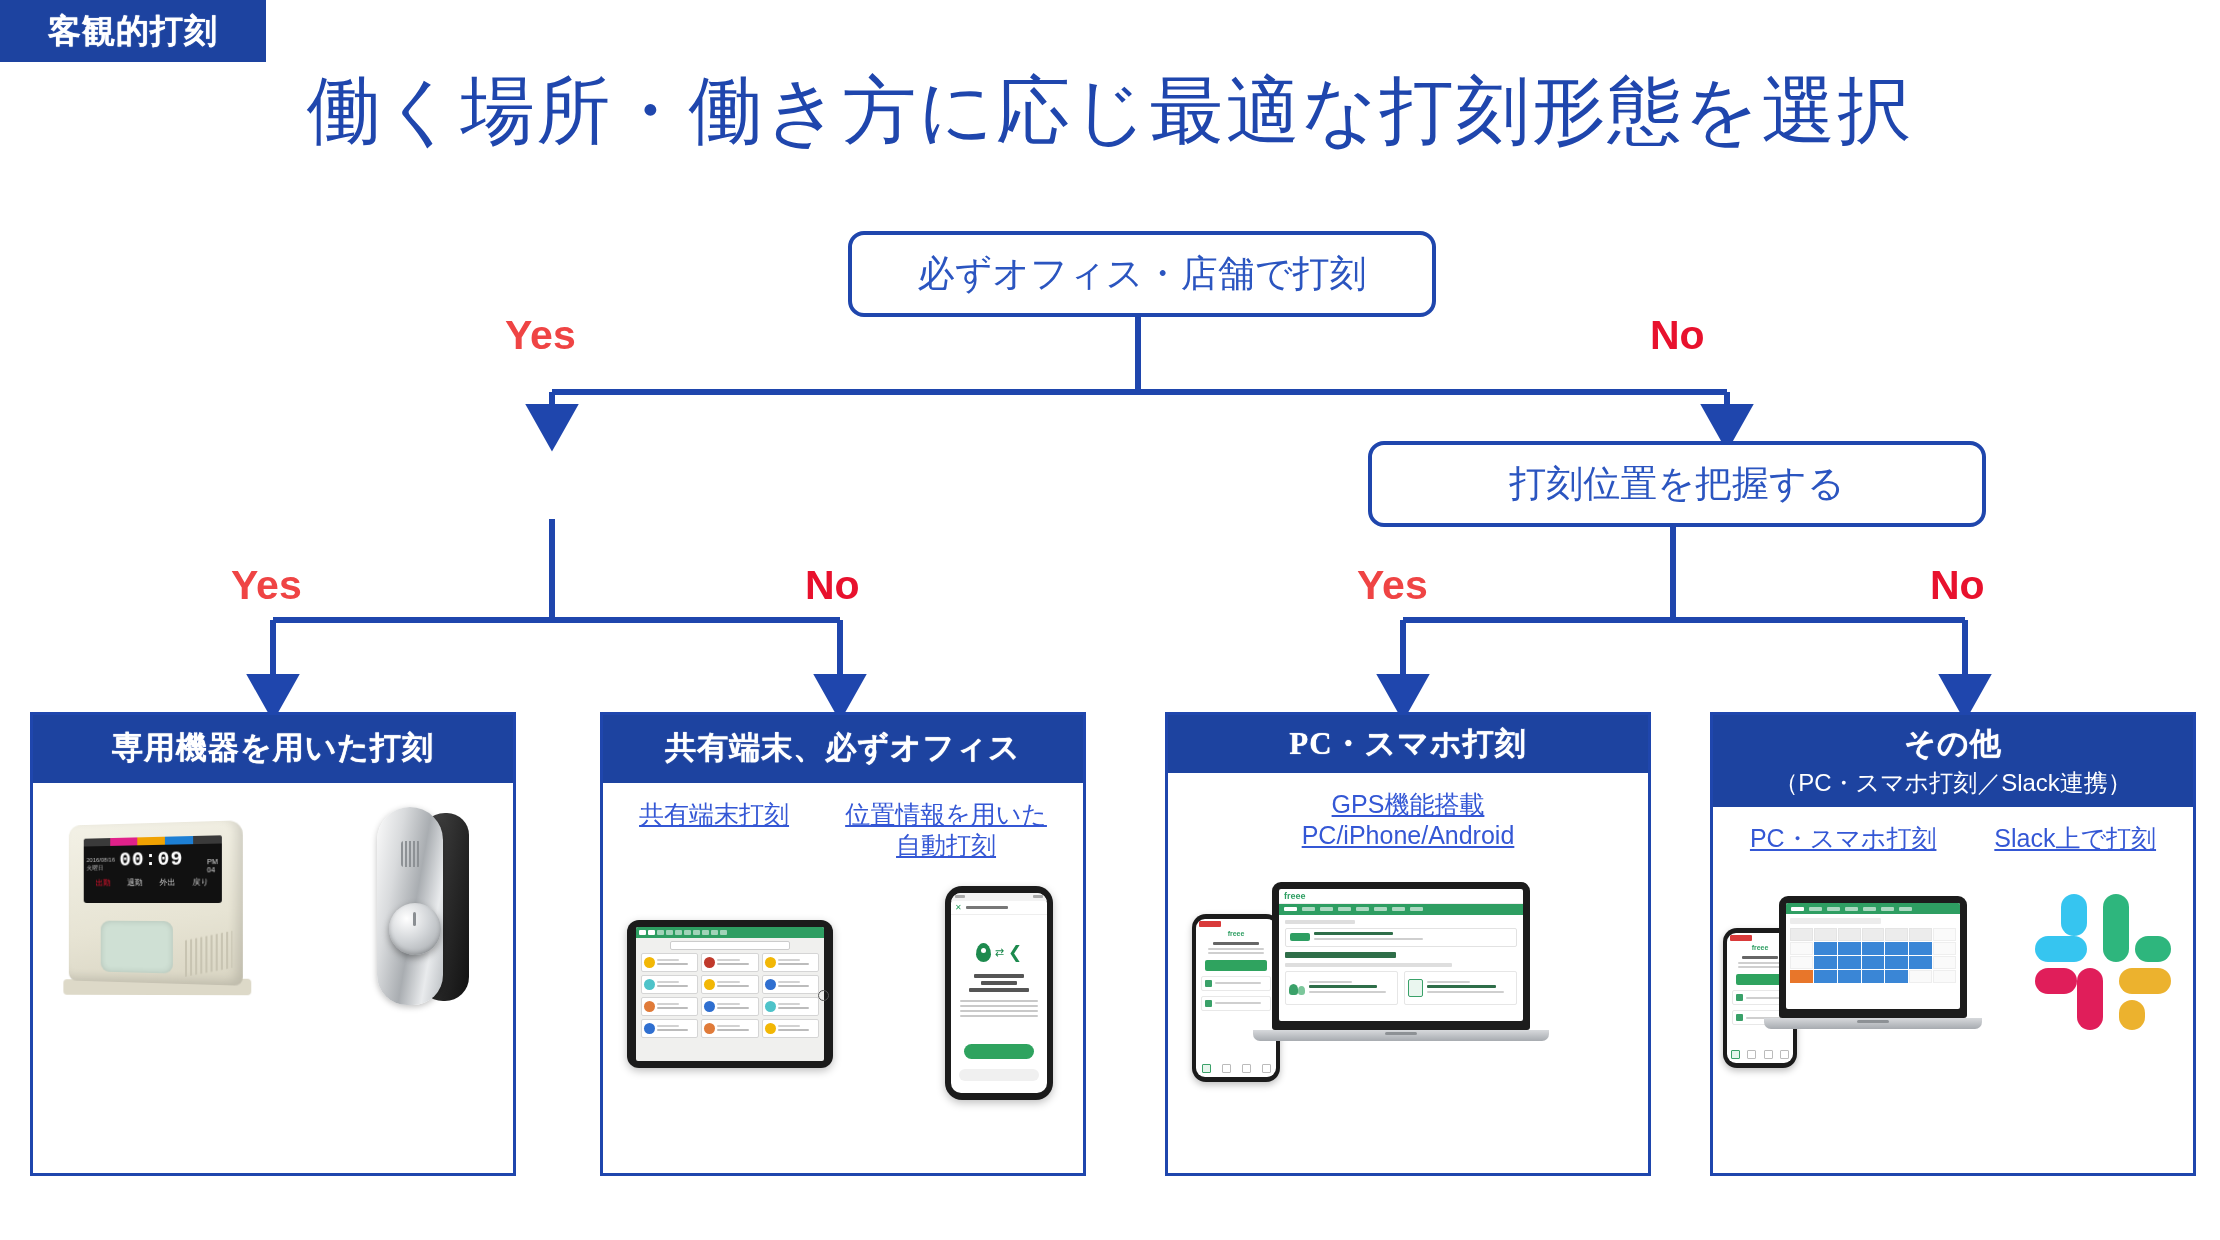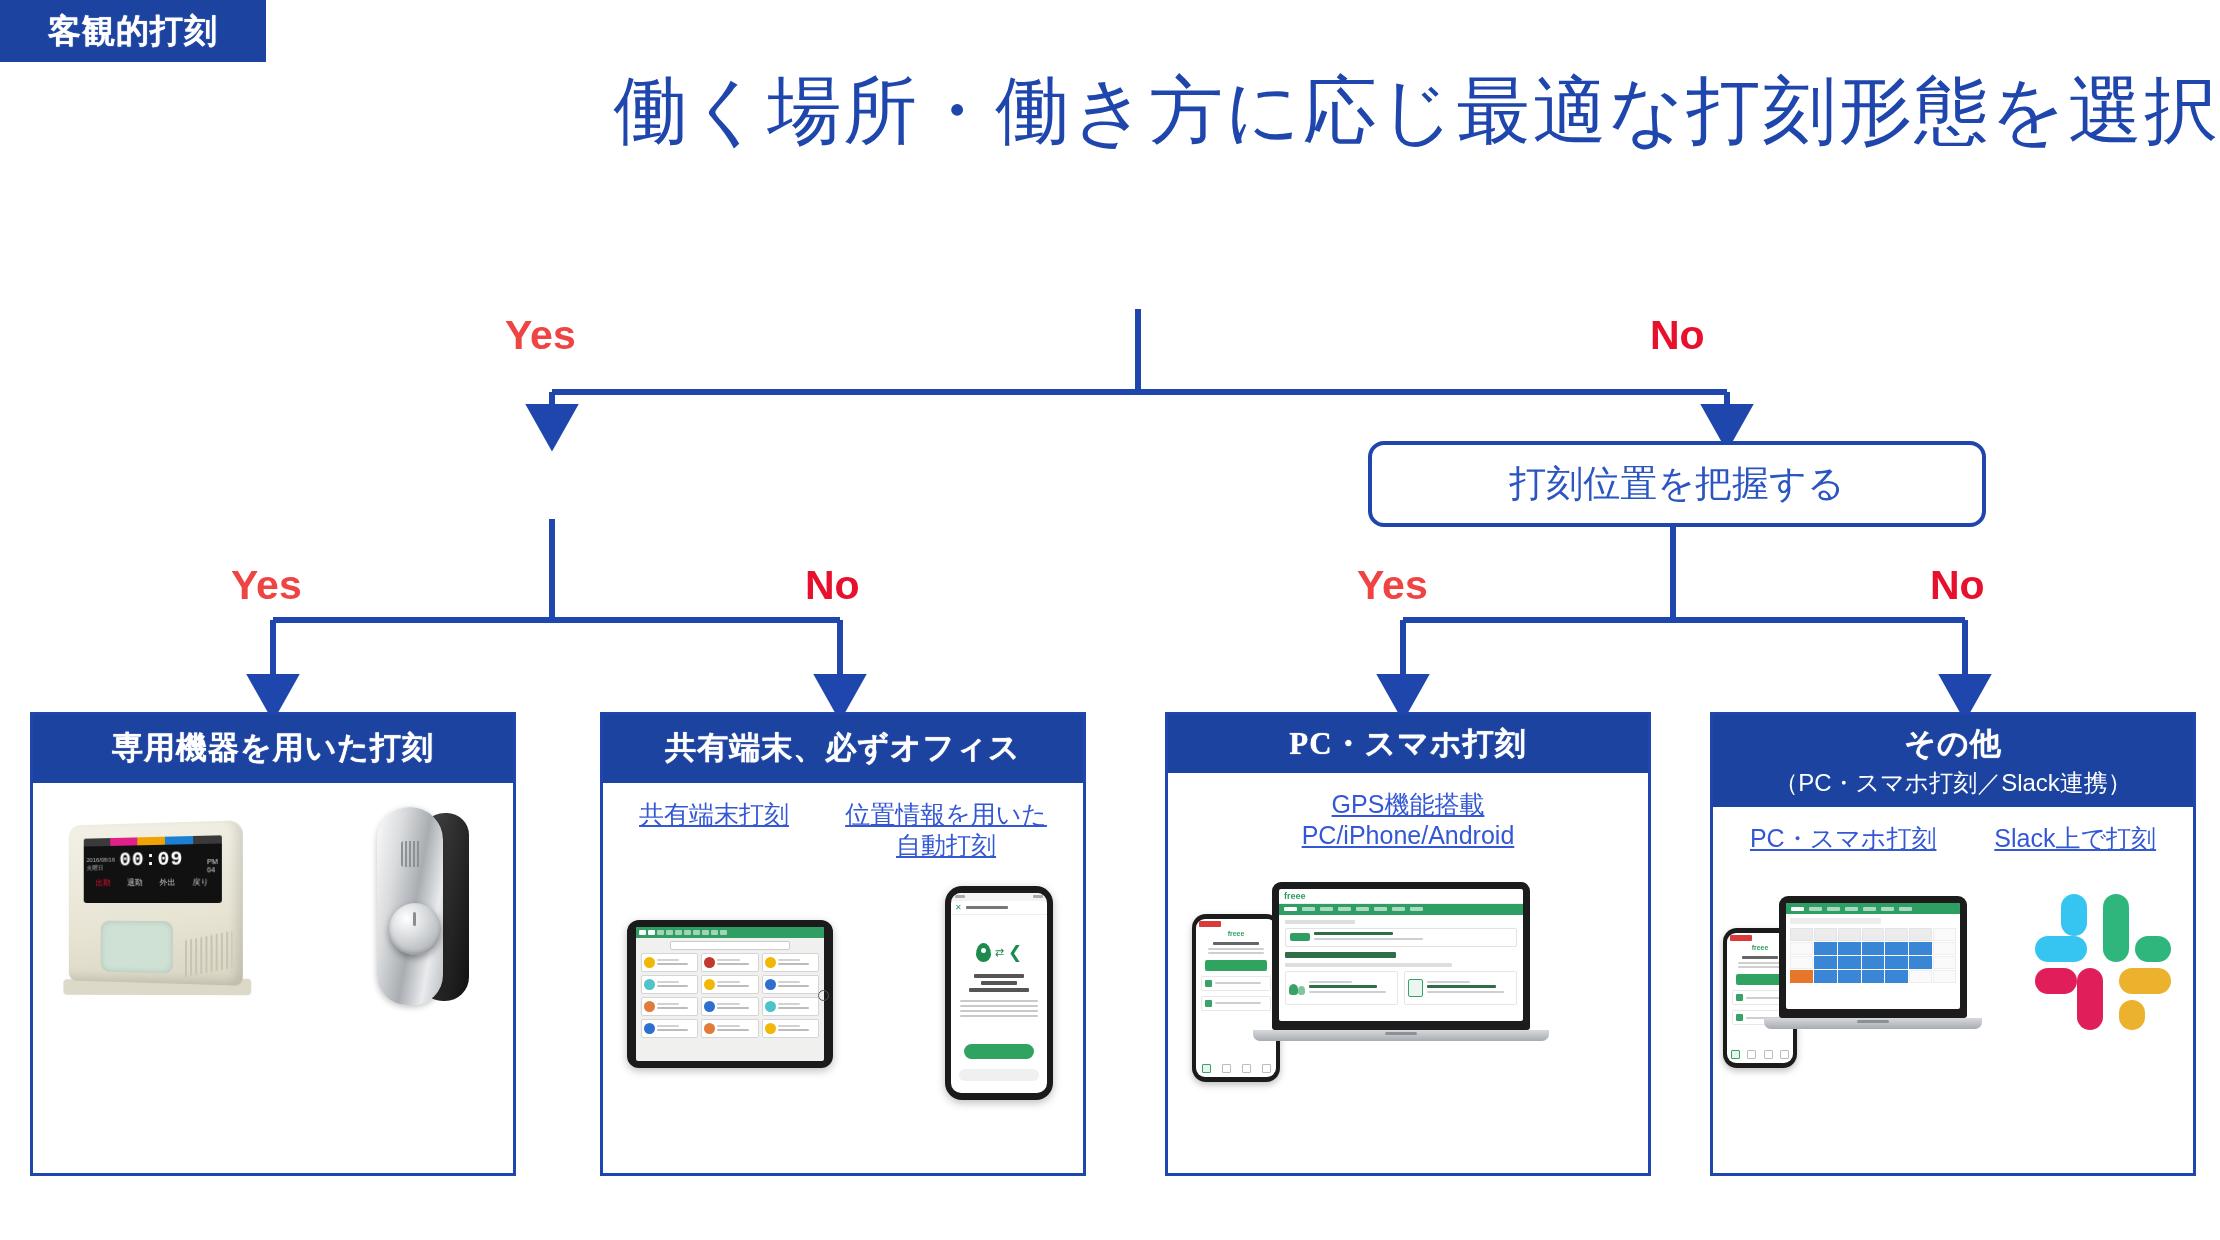--- a/index.html
+++ b/index.html
@@ -20,21 +20,21 @@
     display:flex;align-items:center;justify-content:center;
   }
   #badge .badge-text{
     color:#ffffff;font-weight:bold;font-size:33px;letter-spacing:1px;
     text-shadow:0 0 1px #ffffff;
   }
 
   
   #page-title{
     position:absolute;left:0;top:62px;width:2220px;
-    text-align:right;
+    text-align:center;
     color:#1f46ad;
     font-size:74px;font-weight:500;
     letter-spacing:2px;
     white-space:nowrap;
   }
 
   
   #connectors{position:absolute;left:0;top:0;width:2220px;height:1240px;pointer-events:none;}
 
   
@@ -319,20 +319,23 @@
       <path d="M1965,620 L1965,694" marker-end="url(#arw)"></path>
     </g>
   </svg>
 
   <div id="badge">
     <span class="badge-text">客観的打刻</span>
   </div>
 
   <div id="page-title">働く場所・働き方に応じ最適な打刻形態を選択</div>
 
+  <div class="node" id="node-root">
+    <span>必ずオフィス・店舗で打刻</span>
+  </div>
   <div class="node" id="node-right">
     <span>打刻位置を把握する</span>
   </div>
 
   <div class="branch-label branch-yes" id="label-yes-1">Yes</div>
   <div class="branch-label branch-no" id="label-no-1">No</div>
   <div class="branch-label branch-yes" id="label-yes-2">Yes</div>
   <div class="branch-label branch-no" id="label-no-2">No</div>
   <div class="branch-label branch-yes" id="label-yes-3">Yes</div>
   <div class="branch-label branch-no" id="label-no-3">No</div>

